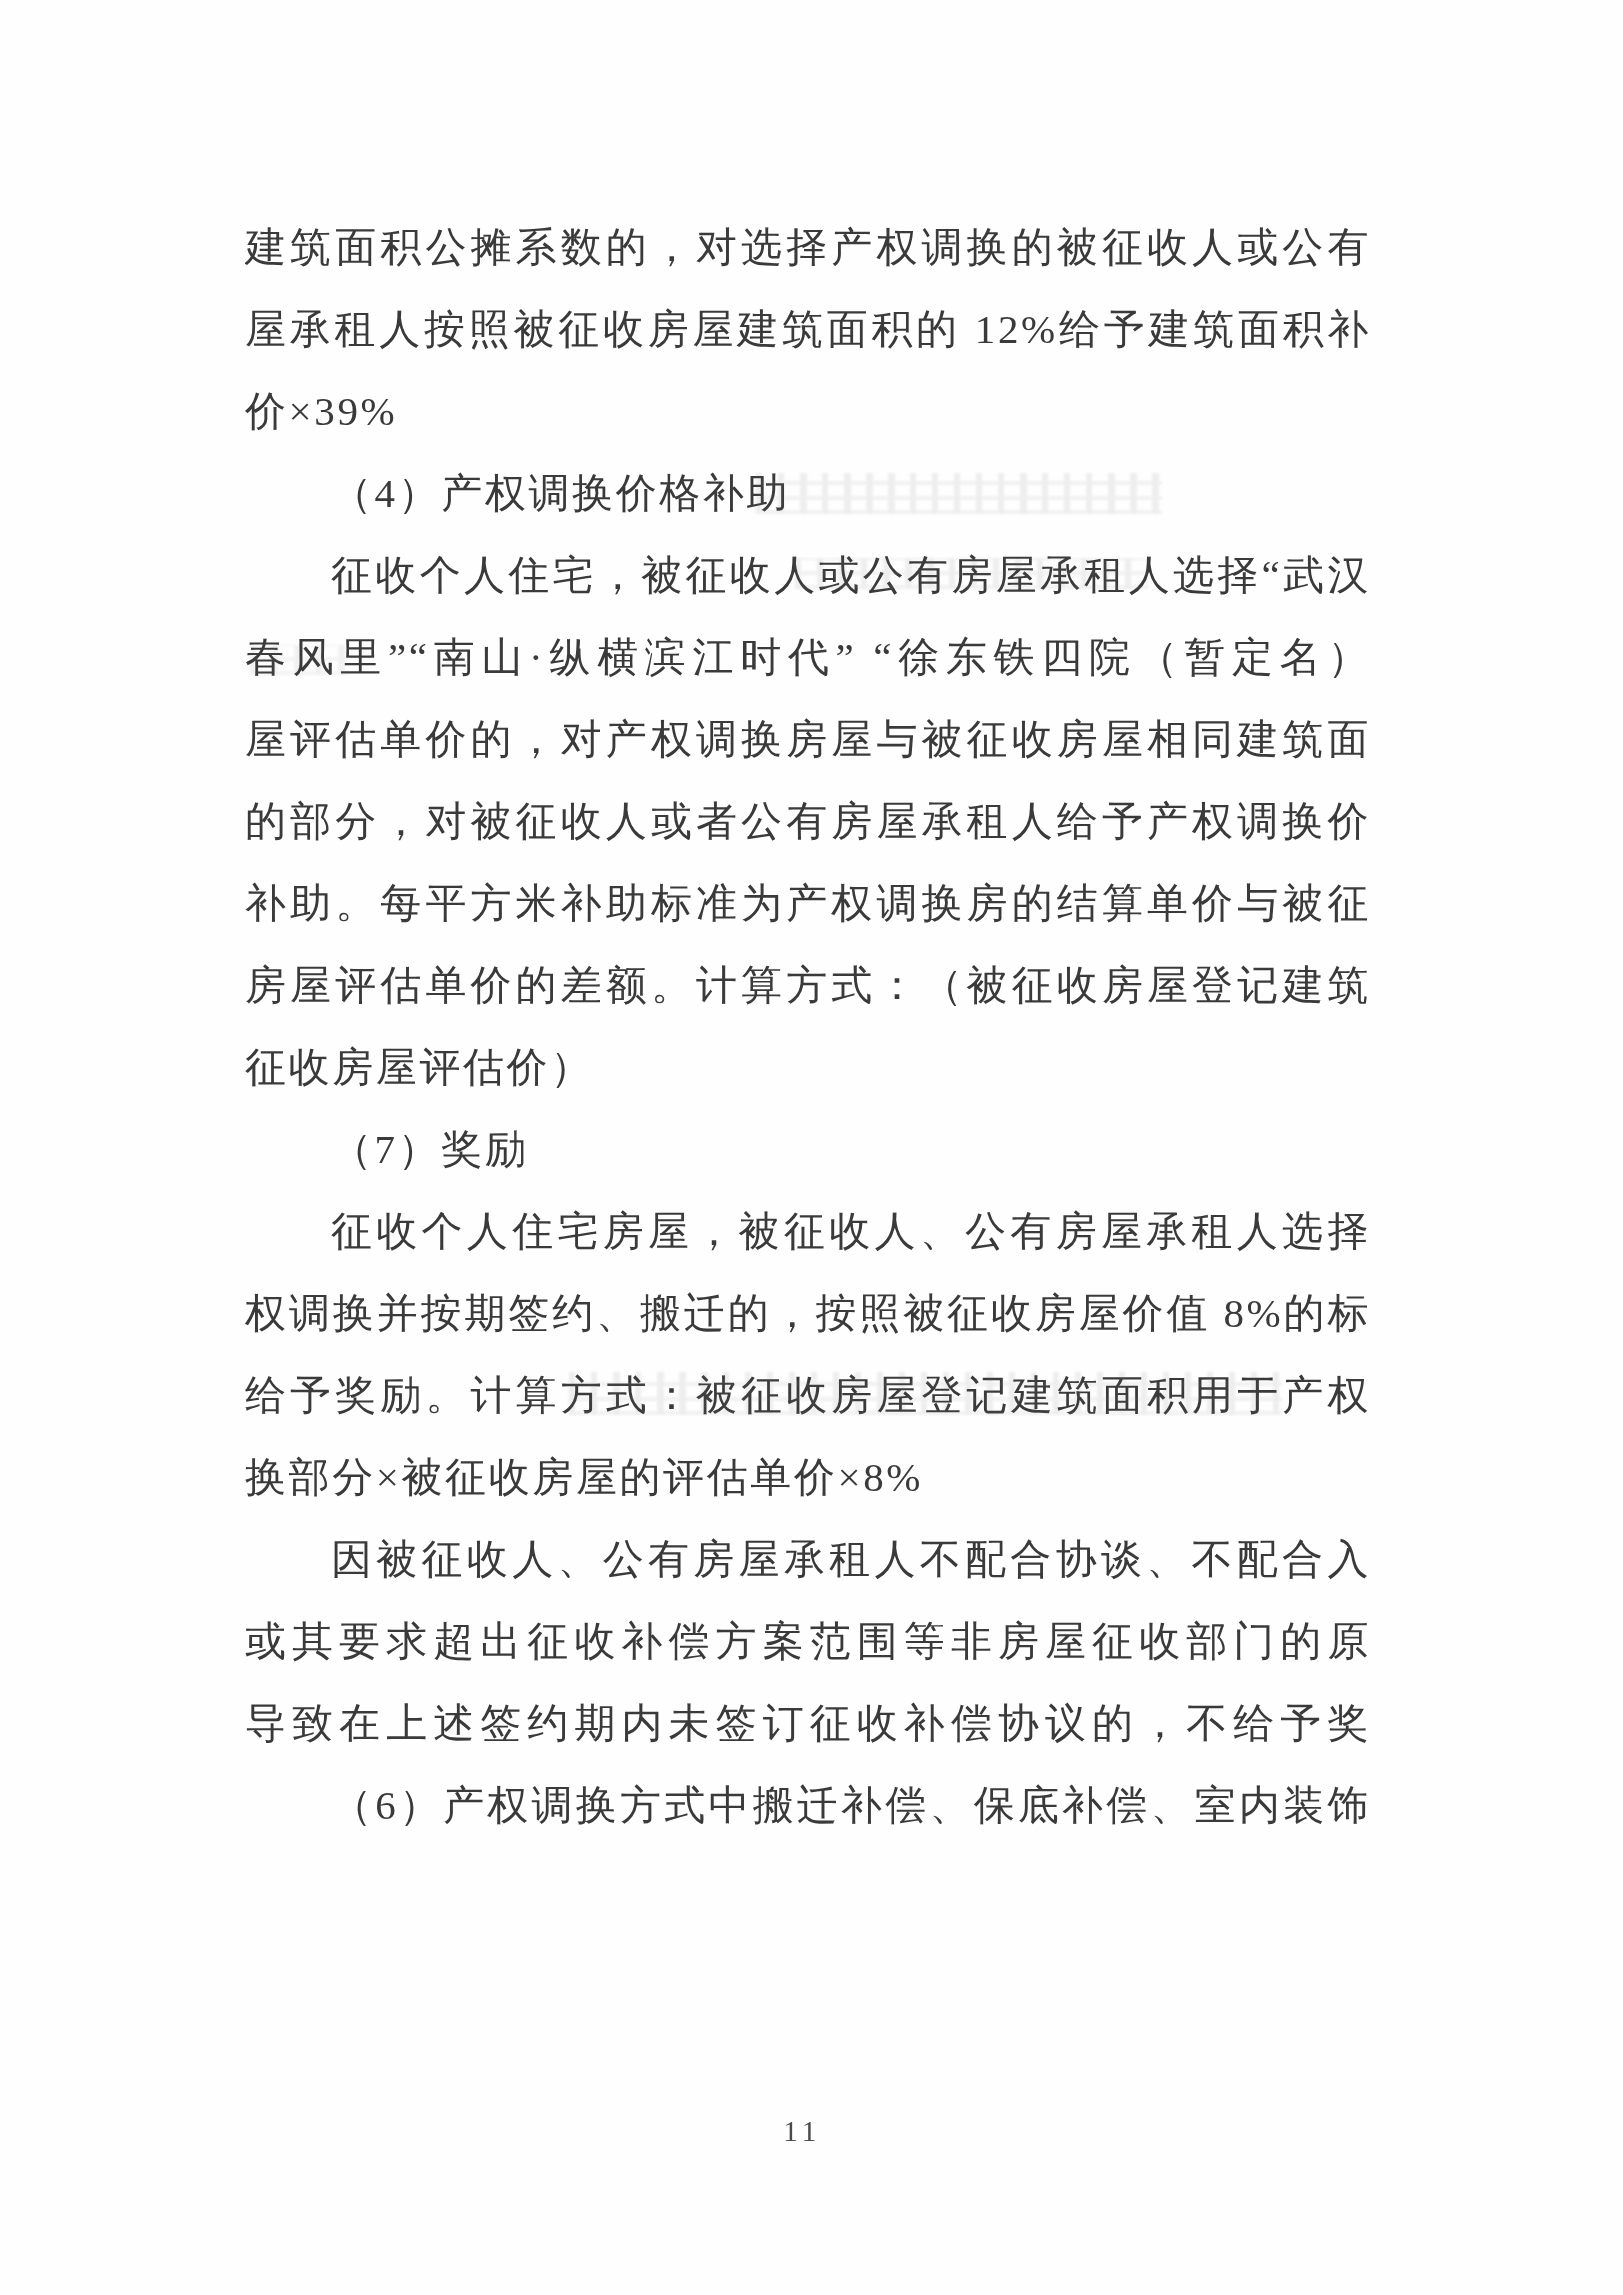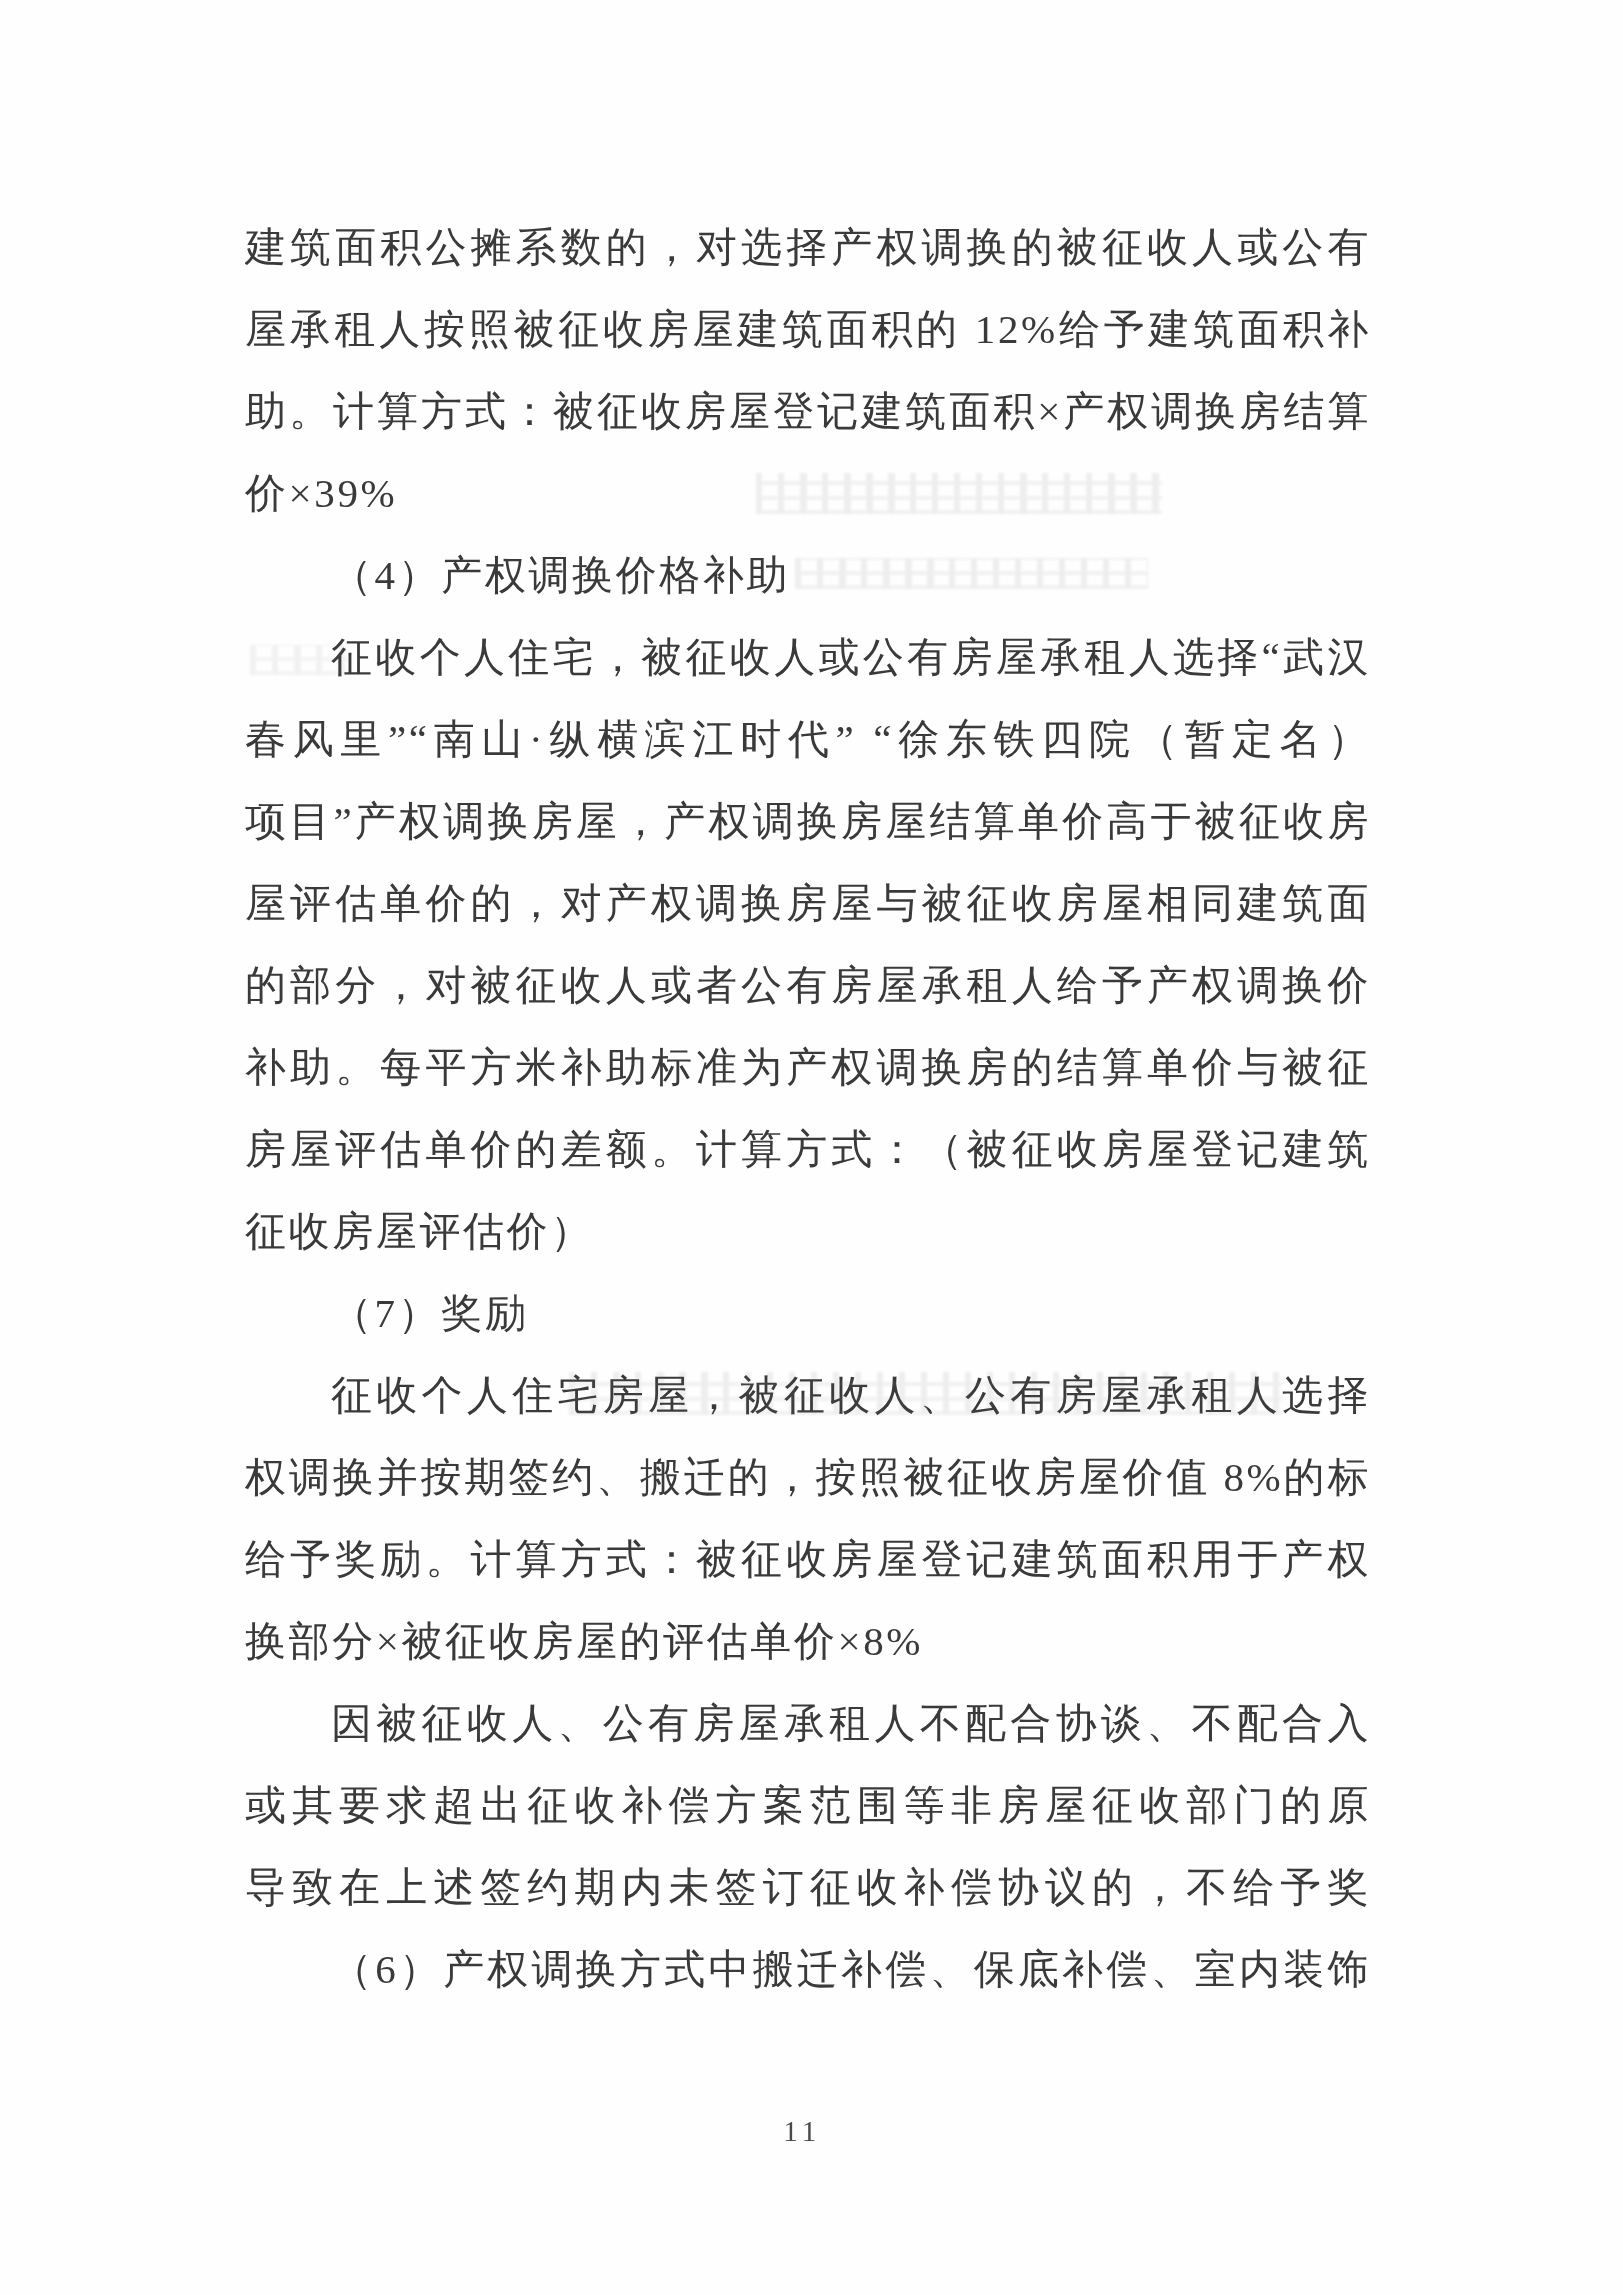--- a/index.html
+++ b/index.html
@@ -68,26 +68,24 @@
   .ghost-d { left: 250px;  top: 645px;  width: 98px;  height: 30px; opacity: 0.08; }
 </style>
 </head>
 <body>
 
 <div class="page">
 
   <div class="text-block" id="lines-container">
       <div class="line justify">建筑面积公摊系数的，对选择产权调换的被征收人或公有房</div>
       <div class="line justify">屋承租人按照被征收房屋建筑面积的 12%给予建筑面积补</div>
-      <div class="line justify">助。计算方式：被征收房屋登记建筑面积×产权调换房结算</div>
       <div class="line">价×39%</div>
       <div class="line indent">（4）产权调换价格补助</div>
       <div class="line justify indent">征收个人住宅，被征收人或公有房屋承租人选择“武汉</div>
       <div class="line justify">春风里”“南山·纵横滨江时代” “徐东铁四院（暂定名）</div>
-      <div class="line justify">项目”产权调换房屋，产权调换房屋结算单价高于被征收房</div>
       <div class="line justify">屋评估单价的，对产权调换房屋与被征收房屋相同建筑面积</div>
       <div class="line justify">的部分，对被征收人或者公有房屋承租人给予产权调换价格</div>
       <div class="line justify">补助。每平方米补助标准为产权调换房的结算单价与被征收</div>
       <div class="line justify">房屋评估单价的差额。计算方式：（被征收房屋登记建筑面</div>
       <div class="line">征收房屋评估价）</div>
       <div class="line indent">（7）奖励</div>
       <div class="line justify indent">征收个人住宅房屋，被征收人、公有房屋承租人选择产</div>
       <div class="line justify">权调换并按期签约、搬迁的，按照被征收房屋价值 8%的标准</div>
       <div class="line justify">给予奖励。计算方式：被征收房屋登记建筑面积用于产权调</div>
       <div class="line">换部分×被征收房屋的评估单价×8%</div>

